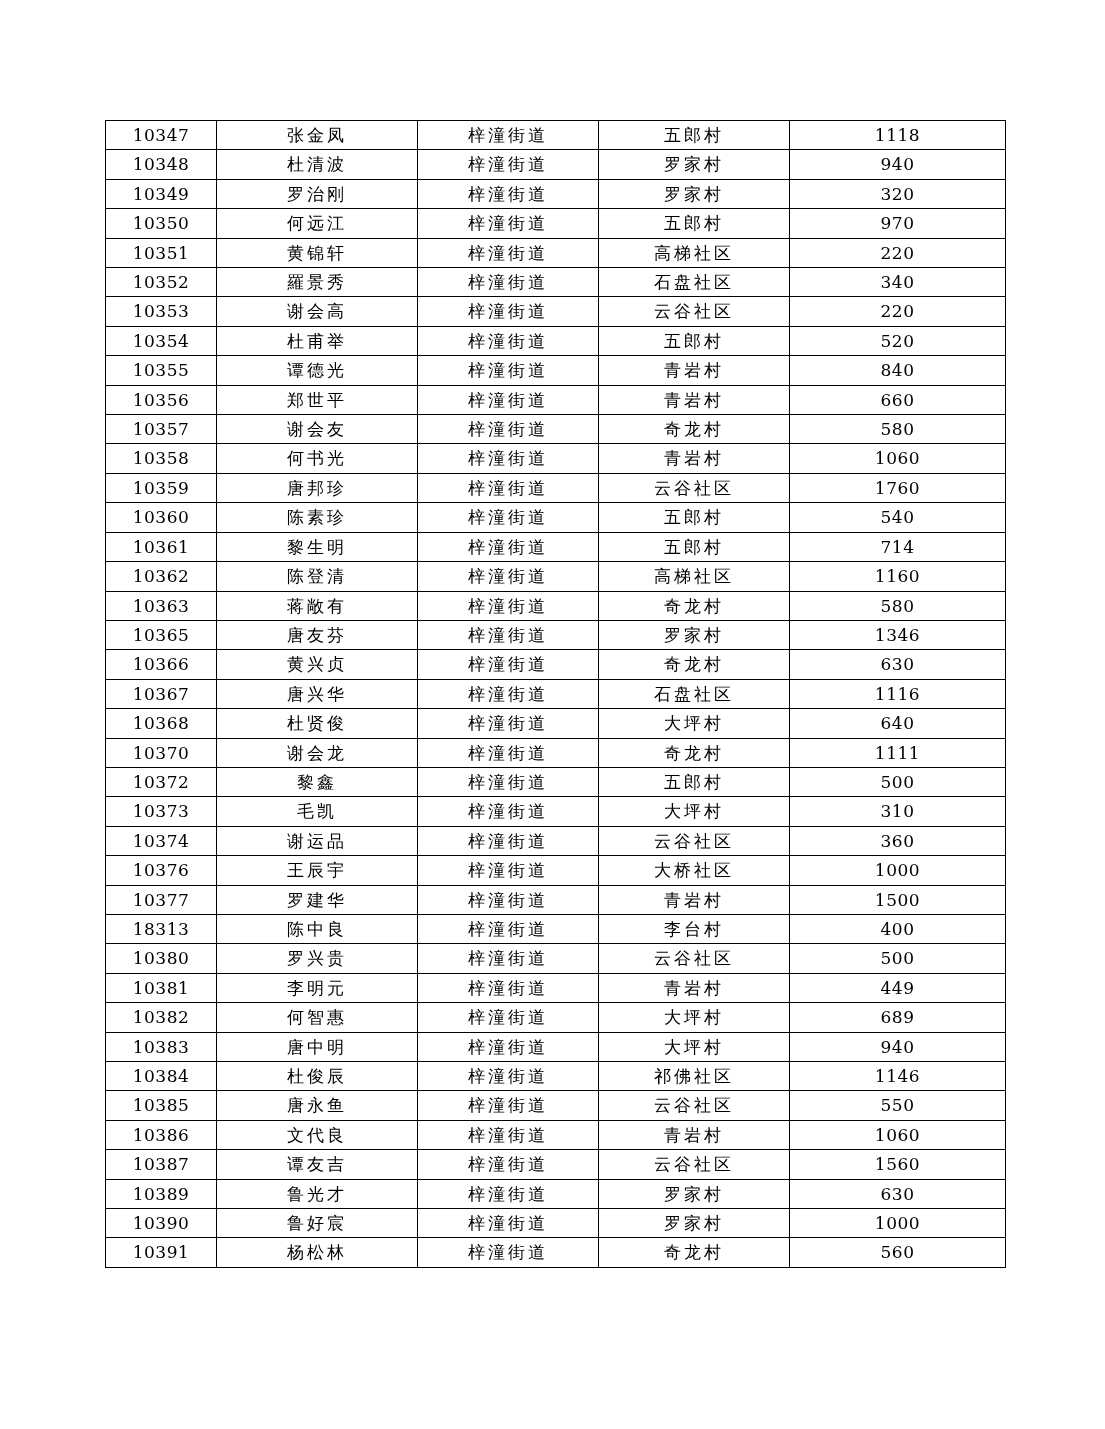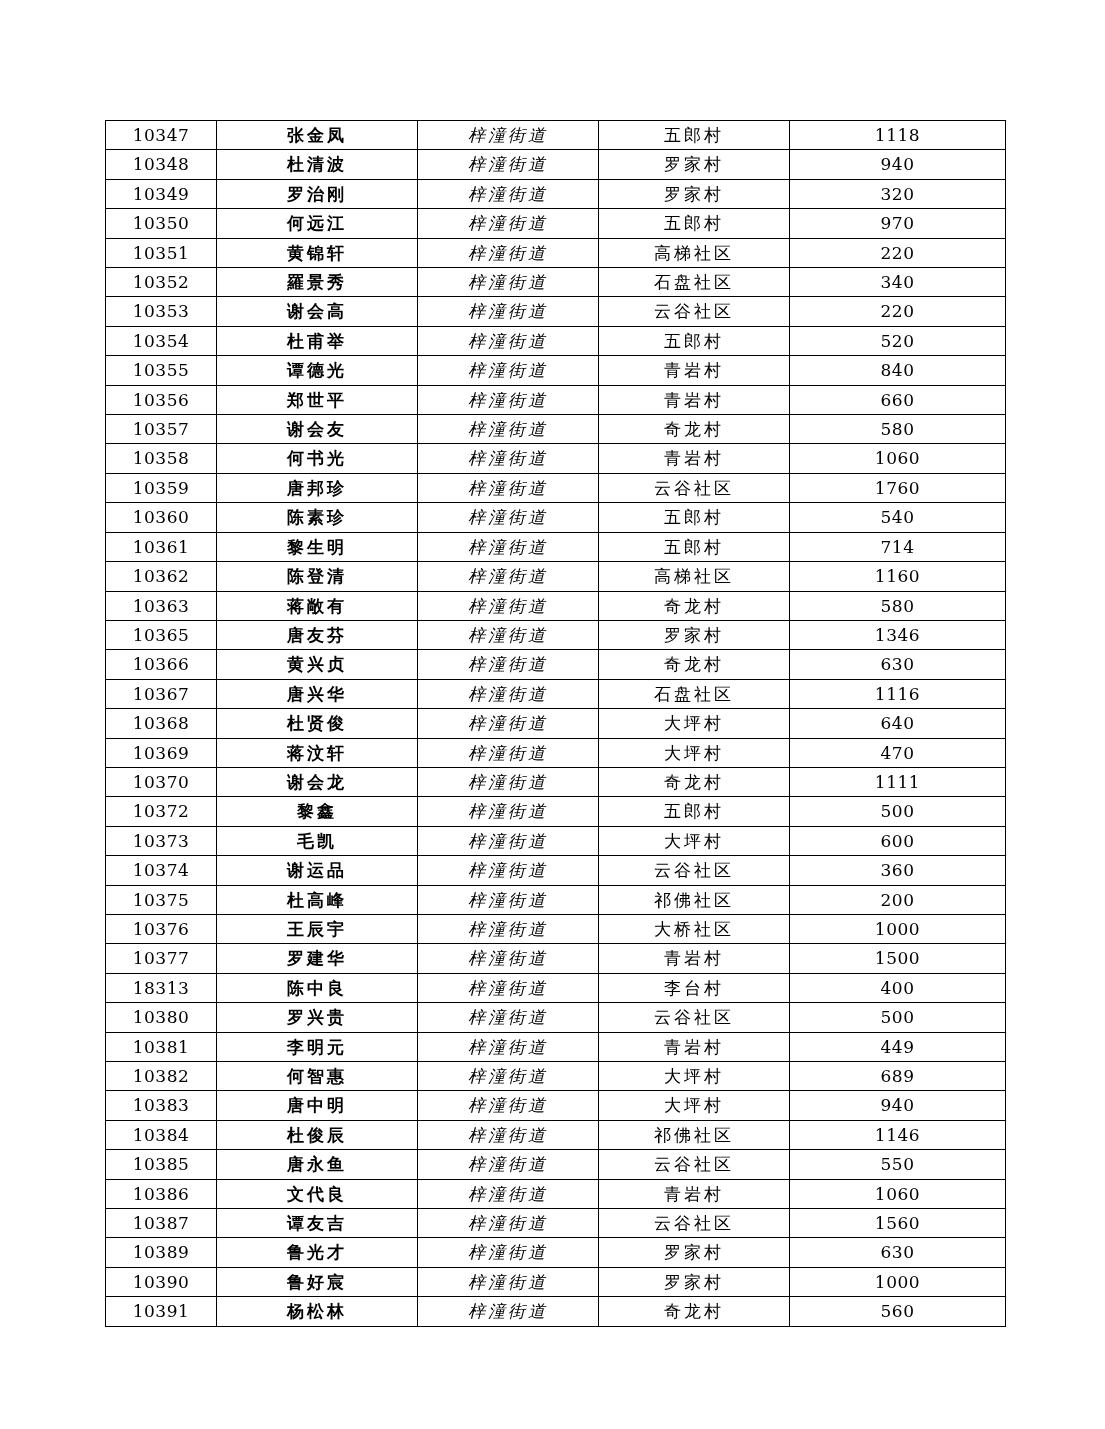--- a/index.html
+++ b/index.html
@@ -30,22 +30,22 @@
     height: 28.4px;
     line-height: 28.4px;
     padding: 0;
     font-size: 17px;
     text-align: center;
     vertical-align: middle;
     overflow: hidden;
     white-space: nowrap;
   }
   td.col-id    { width: 110px; font-family: "DejaVu Serif", "Liberation Serif", serif; letter-spacing: 0.5px; }
-  td.col-name  { width: 200px; letter-spacing: 3px; font-weight: bold; }
-  td.col-street{ width: 180px; letter-spacing: 3px; font-style: italic; }
+  td.col-name  { width: 200px; letter-spacing: 3px; }
+  td.col-street{ width: 180px; letter-spacing: 3px; }
   td.col-village { width: 190px; letter-spacing: 3px; }
   td.col-amount  { width: 215px; letter-spacing: 0.5px; }
 </style>
 </head>
 <body>
 
 <div class="page">
   <table class="data-table">
     <tbody>
         <tr>
@@ -189,60 +189,46 @@
           <td class="col-amount">1116</td>
         </tr>
         <tr>
           <td class="col-id">10368</td>
           <td class="col-name">杜贤俊</td>
           <td class="col-street">梓潼街道</td>
           <td class="col-village">大坪村</td>
           <td class="col-amount">640</td>
         </tr>
         <tr>
-          <td class="col-id">10369</td>
-          <td class="col-name">蒋汶轩</td>
-          <td class="col-street">梓潼街道</td>
-          <td class="col-village">大坪村</td>
-          <td class="col-amount">470</td>
-        </tr>
-        <tr>
           <td class="col-id">10370</td>
           <td class="col-name">谢会龙</td>
           <td class="col-street">梓潼街道</td>
           <td class="col-village">奇龙村</td>
           <td class="col-amount">1111</td>
         </tr>
         <tr>
           <td class="col-id">10372</td>
           <td class="col-name">黎鑫</td>
           <td class="col-street">梓潼街道</td>
           <td class="col-village">五郎村</td>
           <td class="col-amount">500</td>
         </tr>
         <tr>
           <td class="col-id">10373</td>
           <td class="col-name">毛凯</td>
           <td class="col-street">梓潼街道</td>
           <td class="col-village">大坪村</td>
-          <td class="col-amount">600</td>
+          <td class="col-amount">310</td>
         </tr>
         <tr>
           <td class="col-id">10374</td>
           <td class="col-name">谢运品</td>
           <td class="col-street">梓潼街道</td>
           <td class="col-village">云谷社区</td>
           <td class="col-amount">360</td>
-        </tr>
-        <tr>
-          <td class="col-id">10375</td>
-          <td class="col-name">杜高峰</td>
-          <td class="col-street">梓潼街道</td>
-          <td class="col-village">祁佛社区</td>
-          <td class="col-amount">200</td>
         </tr>
         <tr>
           <td class="col-id">10376</td>
           <td class="col-name">王辰宇</td>
           <td class="col-street">梓潼街道</td>
           <td class="col-village">大桥社区</td>
           <td class="col-amount">1000</td>
         </tr>
         <tr>
           <td class="col-id">10377</td>

